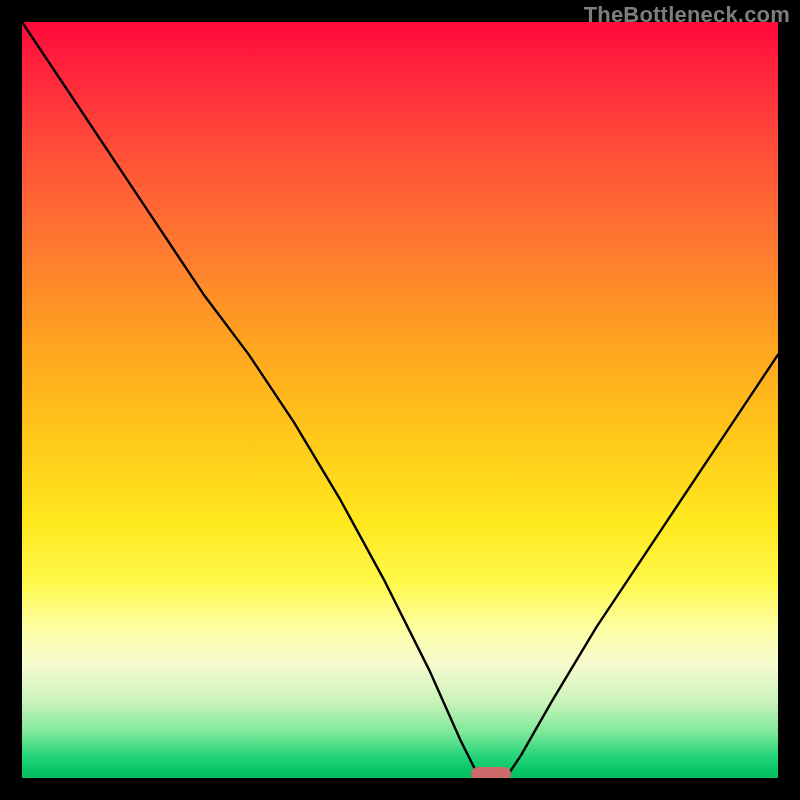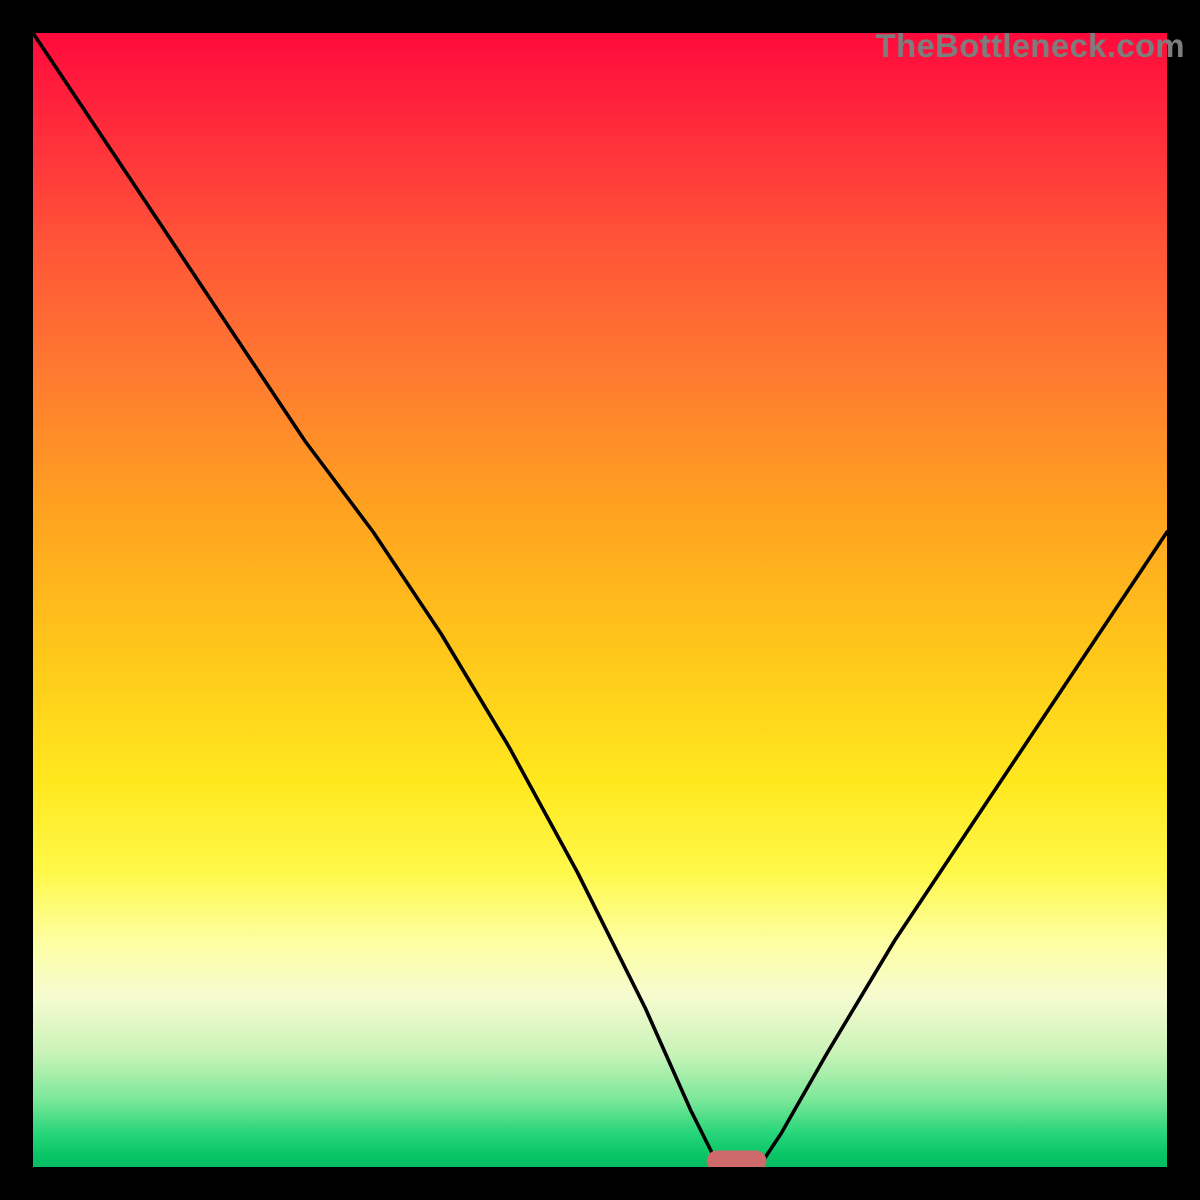--- a/index.html
+++ b/index.html
@@ -64,21 +64,20 @@
   .watermark {
     position: absolute;
     top: 2px;
     right: 10px;
     font-family: Arial, Helvetica, sans-serif;
     font-size: 22px;
     font-weight: 700;
     color: #7d7d7d;
     letter-spacing: 0.2px;
     user-select: none;
-    margin-top: 16px;
   }
 </style>
 </head>
 <body>
 
 <div class="stage">
 
   <div class="plot">
     <div class="gradient-fill"></div>
 

